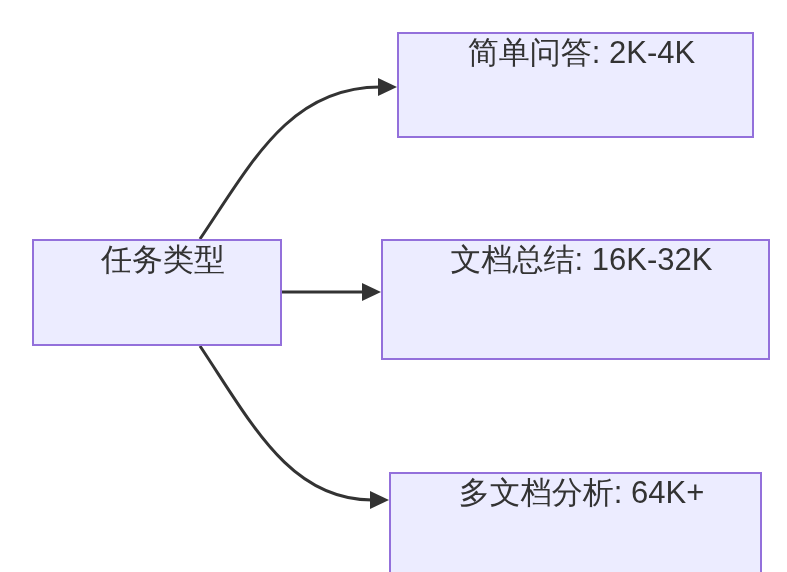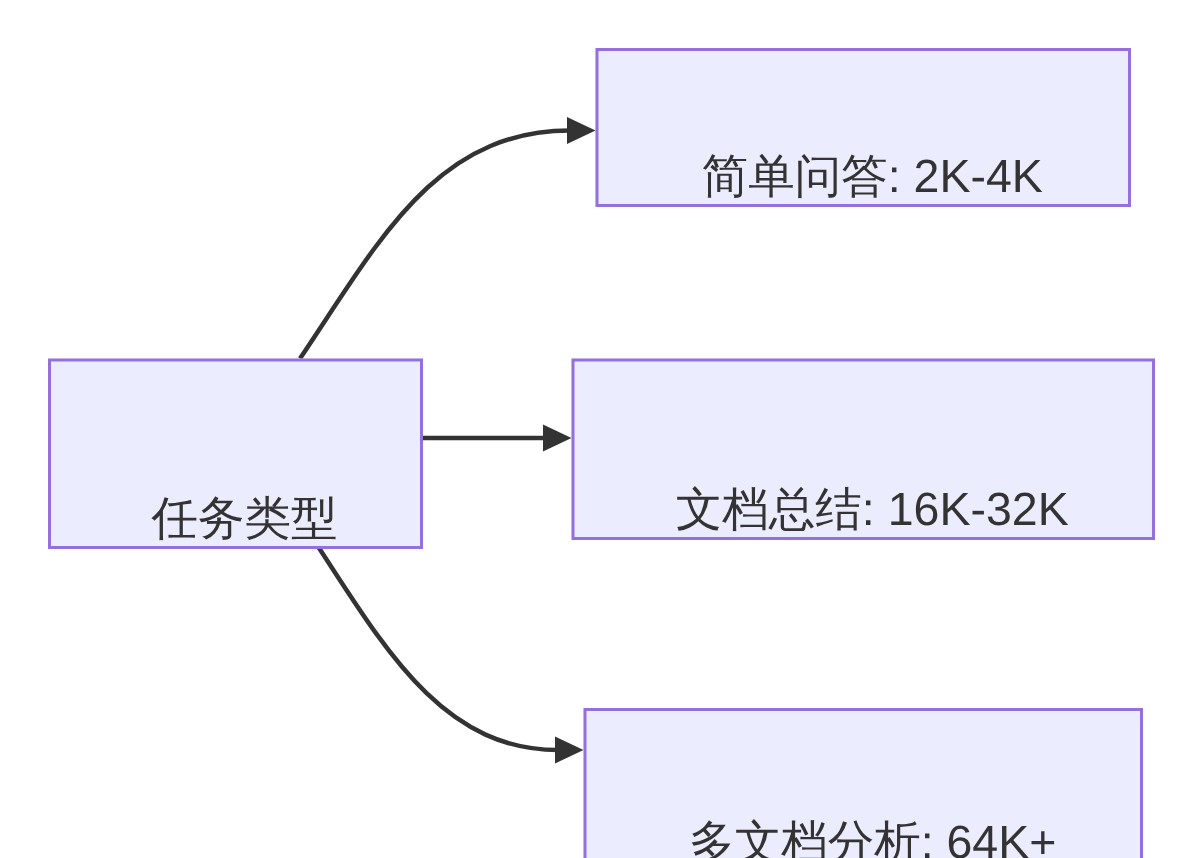--- a/index.html
+++ b/index.html
@@ -30,29 +30,29 @@
   .arrowhead {
     fill: #333333;
     stroke: none;
   }
   .node {
     position: absolute;
     box-sizing: border-box;
     background: #ECECFF;
     border: 2px solid #9370DB;
     display: flex;
-    align-items: flex-end;
+    align-items: flex-start;
     justify-content: center;
     color: #333333;
     font-size: 31px;
     line-height: 1.2;
     white-space: nowrap;
     padding-left: 12px;
   }
-  .node-root     { left: 32px;  top: 239px; width: 250px; height: 127px; }
+  .node-root     { left: 32px;  top: 239px; width: 250px; height: 107px; }
   .node-qa       { left: 397px; top: 32px;  width: 357px; height: 106px; }
   .node-summary  { left: 381px; top: 239px; width: 389px; height: 121px; }
   .node-multidoc { left: 389px; top: 472px; width: 373px; height: 110px; }
 </style>
 </head>
 <body>
 
 <div class="canvas">
 
   <svg class="edges-layer" width="787" height="572" viewBox="0 0 787 572" xmlns="http://www.w3.org/2000/svg">

